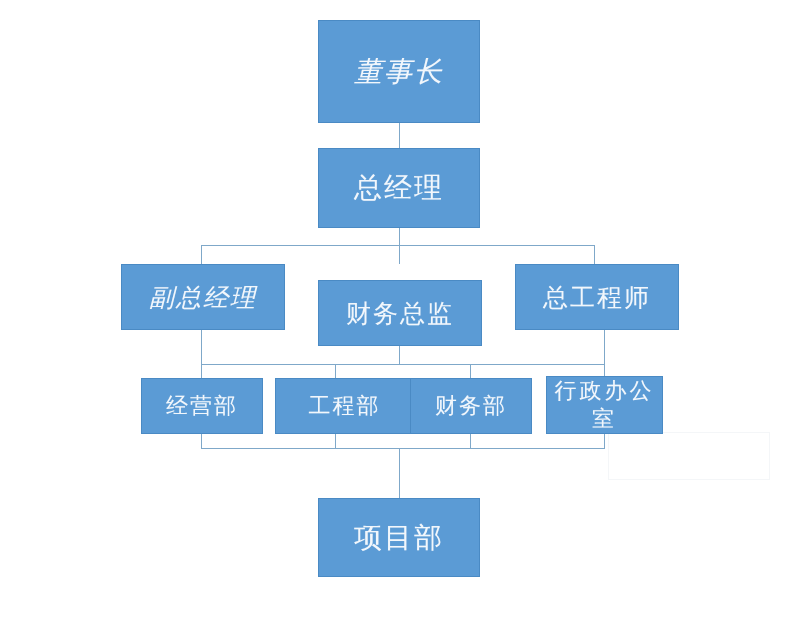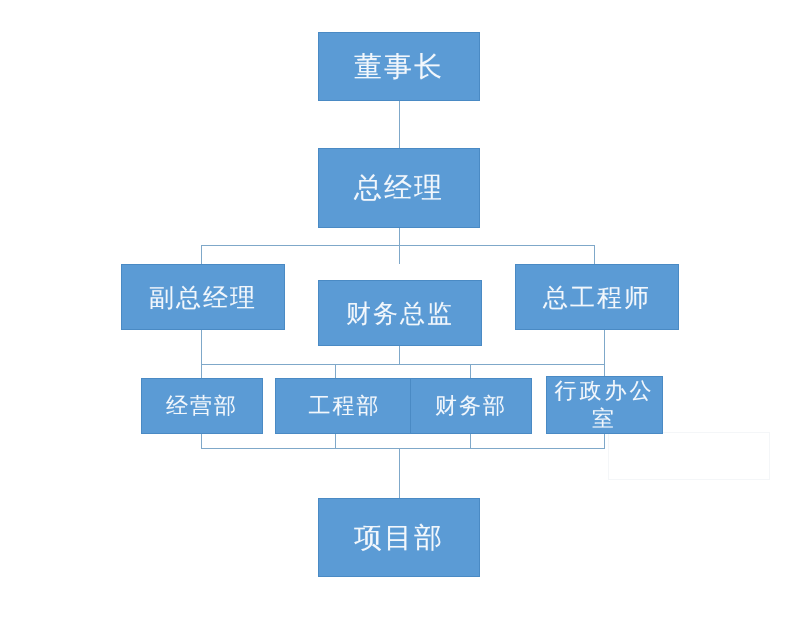--- a/index.html
+++ b/index.html
@@ -86,29 +86,29 @@
   <div class="conn v" style="left:604px; top:364px; height:12px;"></div>
 
   <div class="conn v" style="left:201px; top:434px; height:14px;"></div>
   <div class="conn v" style="left:335px; top:434px; height:14px;"></div>
   <div class="conn v" style="left:470px; top:434px; height:14px;"></div>
   <div class="conn v" style="left:604px; top:434px; height:14px;"></div>
 
   <div class="conn h" style="left:201px; top:448px; width:404px;"></div>
   <div class="conn v" style="left:399px; top:448px; height:50px;"></div>
 
-  <div class="node tier-exec" style="left:318px; top:32px; width:162px; height:69px;">
+  <div class="node tier-exec" style="left:318px; top:20px; width:162px; height:103px;font-style:italic;">
     <span class="node-label">董事长</span>
   </div>
 
   <div class="node tier-exec" style="left:318px; top:148px; width:162px; height:80px;">
     <span class="node-label">总经理</span>
   </div>
 
-  <div class="node tier-mid" style="left:121px; top:264px; width:164px; height:66px;">
+  <div class="node tier-mid" style="left:121px; top:264px; width:164px; height:66px;font-style:italic;">
     <span class="node-label">副总经理</span>
   </div>
 
   <div class="node tier-mid" style="left:318px; top:264px; width:164px; height:66px;margin-top:16px;">
     <span class="node-label">财务总监</span>
   </div>
 
   <div class="node tier-mid" style="left:515px; top:264px; width:164px; height:66px;">
     <span class="node-label">总工程师</span>
   </div>

